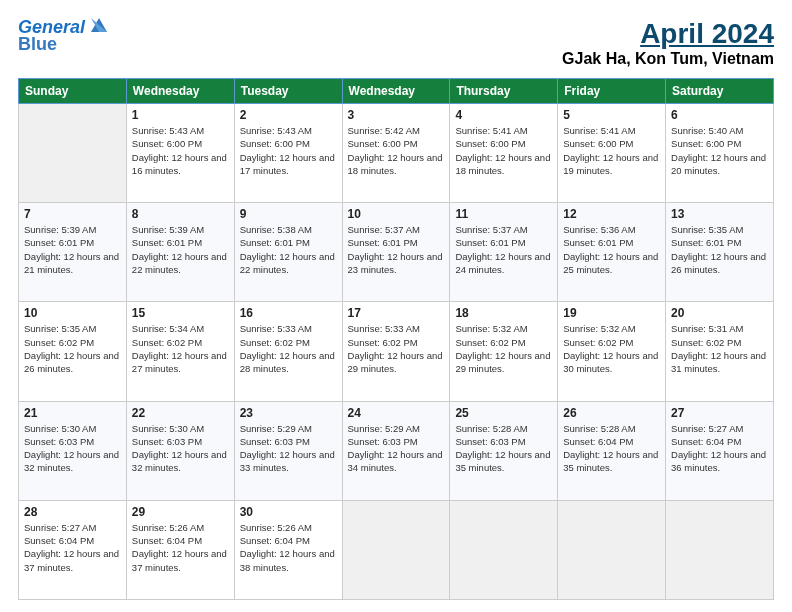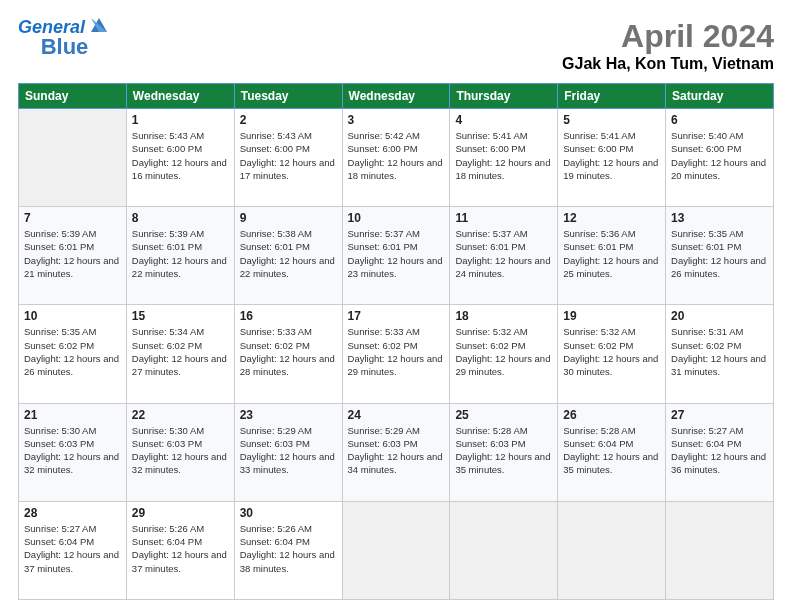--- a/index.html
+++ b/index.html
@@ -39,23 +39,24 @@
     .logo-icon {
       width: 24px;
       height: 24px;
       margin-left: 2px;
       margin-top: -4px;
     }
     .title-block {
       text-align: right;
     }
     .title-block h1 {
-      font-size: 32px;
-      font-weight: bold;
-      color: #737373;
+      font-size: 28px;
+      font-weight: bold;
+      color: #0c4a6e;
+      text-decoration: underline;
     }
     .title-block h2 {
       font-size: 16px;
       font-weight: bold;
       color: #000000;
     }
     .calendar {
       width: 100%;
       border-collapse: collapse;
       flex: 1;
@@ -105,21 +106,21 @@
       <div>
         <div style="display:flex;align-items:center;font-style:italic;">
           <span class="logo-text">
             <span>General</span>
           </span>
           <svg class="logo-icon" viewBox="0 0 24 24">
             <polygon points="4,18 12,4 20,18" fill="#3579c1"></polygon>
             <polygon points="12,4 20,18 28,18" fill="#5aa0d8" transform="translate(-8,0)"></polygon>
           </svg>
         </div>
-        <div style="font-size:22px;font-weight:bold;color:#3579c1;margin-top:-4px;text-align:center;">Blue</div>
+        <div style="font-size:18px;font-weight:bold;color:#3579c1;margin-top:-4px;">Blue</div>
       </div>
     </div>
     <div class="title-block">
       <h1>April 2024</h1>
       <h2>GJak Ha, Kon Tum, Vietnam</h2>
     </div>
   </div>
 
   <table class="calendar">
     <thead>

